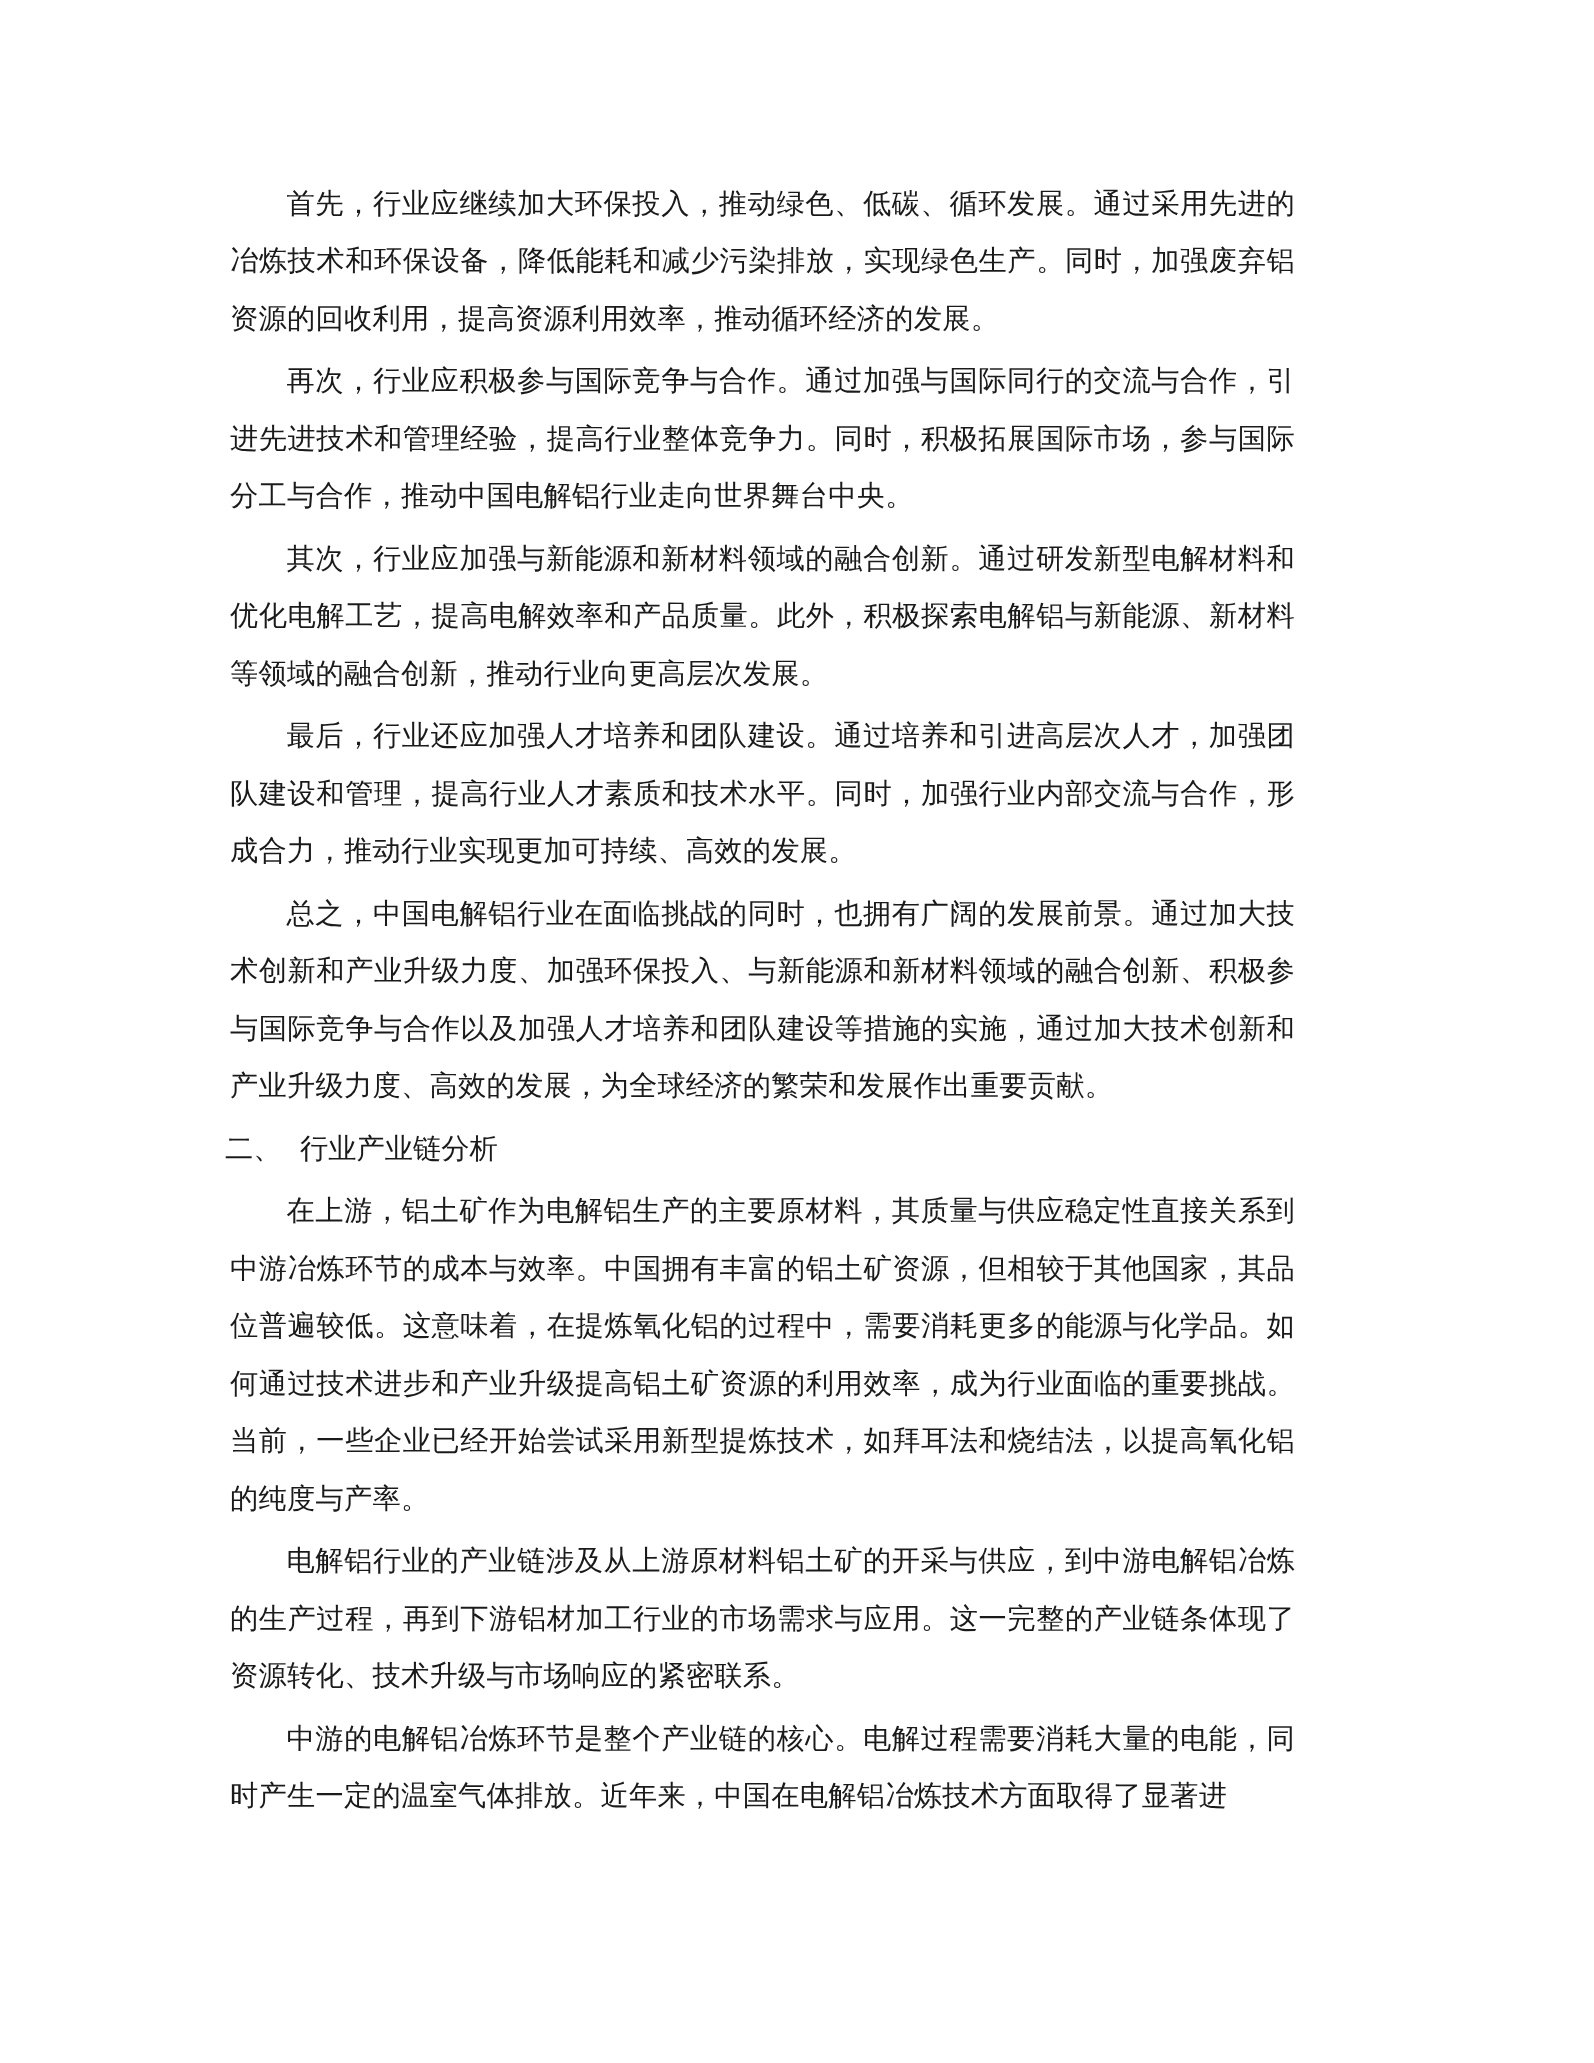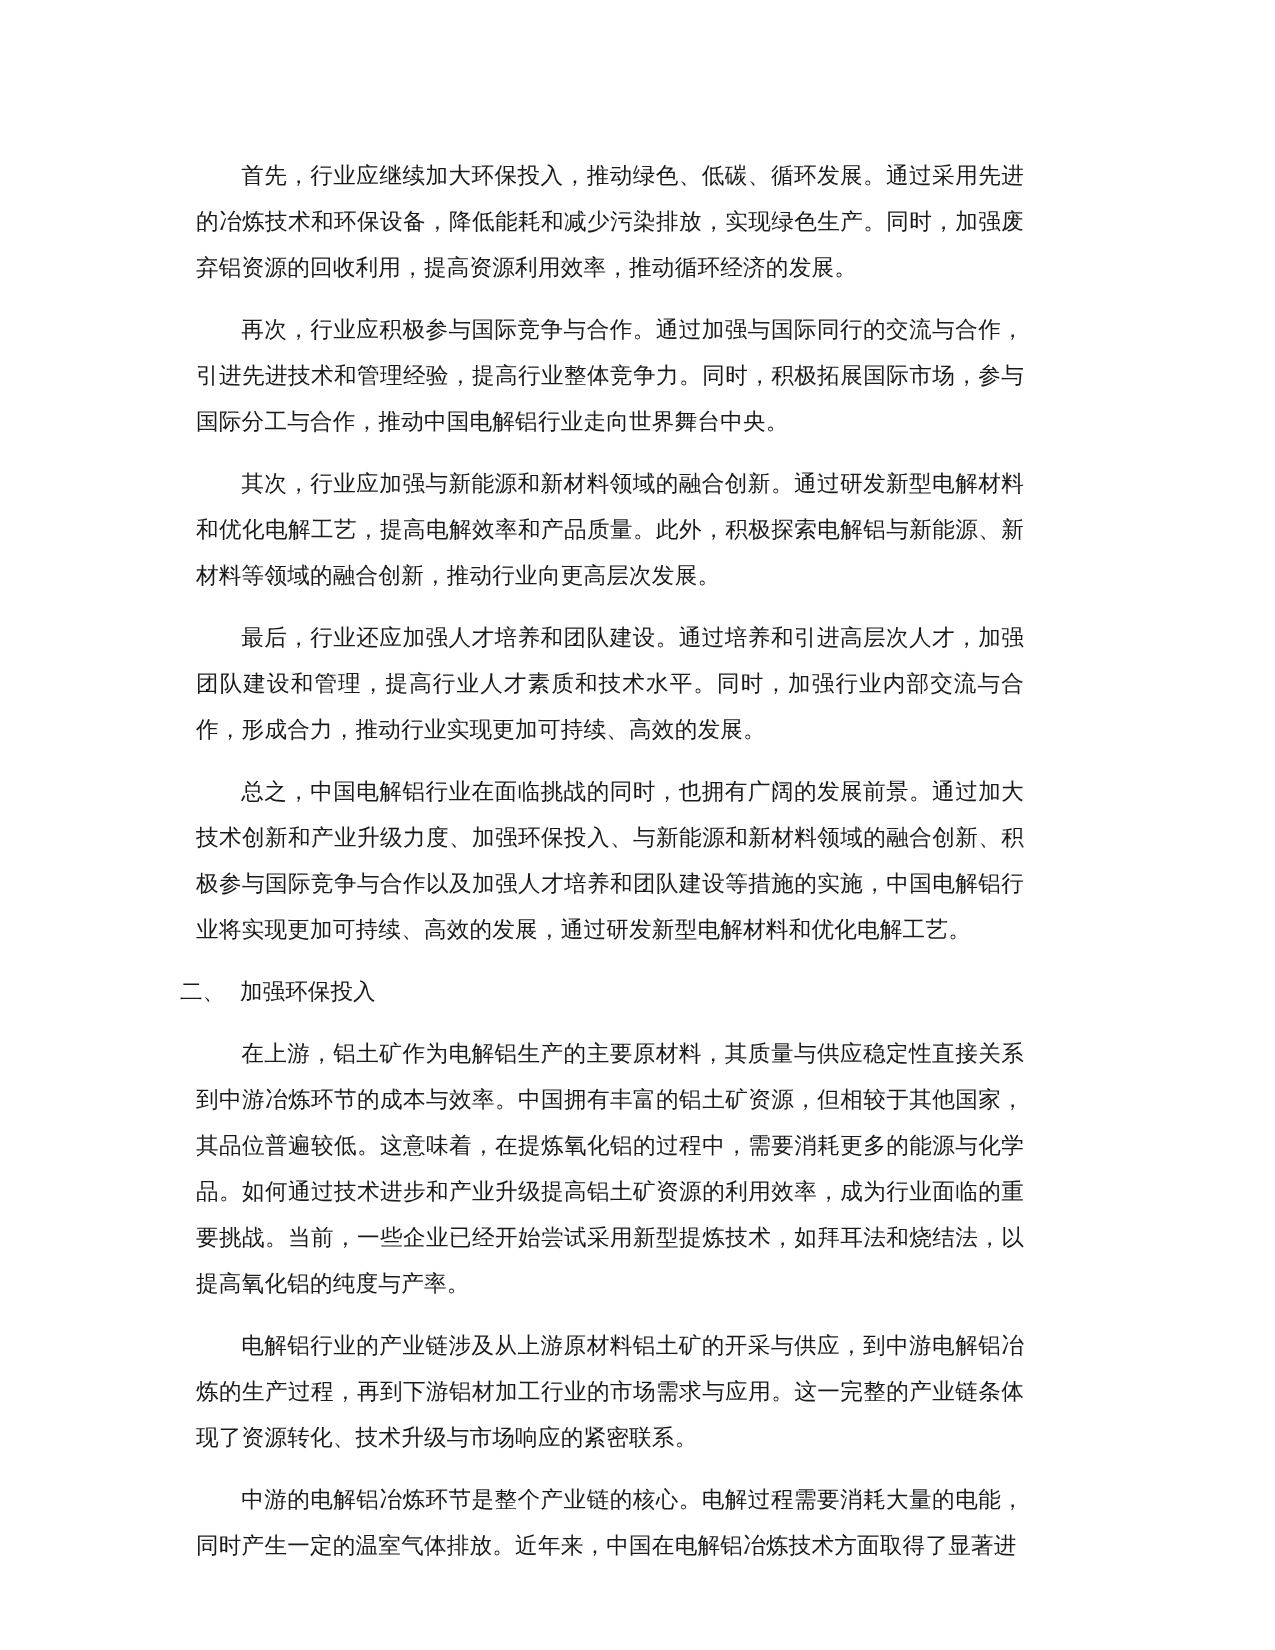--- a/index.html
+++ b/index.html
@@ -15,21 +15,21 @@
       font-family: "DejaVu Serif", "Liberation Serif", serif;
       color: #1a1a1a;
     }
     .page {
       position: absolute;
       left: 180px;
       top: 136px;
       width: 860px;
     }
     .para {
-      margin: 16px;
+      margin: 4px;
       font-size: 22.6px;
       line-height: 46px;
       text-align: justify;
       text-indent: 2em;
       letter-spacing: 0.2px;
     }
     .heading {
       margin: 0;
       font-size: 22.6px;
       line-height: 46px;
@@ -42,23 +42,23 @@
     }
   </style>
 </head>
 <body>
 
 <div class="page">
   <p class="para">首先，行业应继续加大环保投入，推动绿色、低碳、循环发展。通过采用先进的冶炼技术和环保设备，降低能耗和减少污染排放，实现绿色生产。同时，加强废弃铝资源的回收利用，提高资源利用效率，推动循环经济的发展。</p>
   <p class="para">再次，行业应积极参与国际竞争与合作。通过加强与国际同行的交流与合作，引进先进技术和管理经验，提高行业整体竞争力。同时，积极拓展国际市场，参与国际分工与合作，推动中国电解铝行业走向世界舞台中央。</p>
   <p class="para">其次，行业应加强与新能源和新材料领域的融合创新。通过研发新型电解材料和优化电解工艺，提高电解效率和产品质量。此外，积极探索电解铝与新能源、新材料等领域的融合创新，推动行业向更高层次发展。</p>
   <p class="para">最后，行业还应加强人才培养和团队建设。通过培养和引进高层次人才，加强团队建设和管理，提高行业人才素质和技术水平。同时，加强行业内部交流与合作，形成合力，推动行业实现更加可持续、高效的发展。</p>
-  <p class="para">总之，中国电解铝行业在面临挑战的同时，也拥有广阔的发展前景。通过加大技术创新和产业升级力度、加强环保投入、与新能源和新材料领域的融合创新、积极参与国际竞争与合作以及加强人才培养和团队建设等措施的实施，中国电解铝行业将实现更加可持续、高效的发展，通过研发新型电解材料和优化电解工艺。</p>
+  <p class="para">总之，中国电解铝行业在面临挑战的同时，也拥有广阔的发展前景。通过加大技术创新和产业升级力度、加强环保投入、与新能源和新材料领域的融合创新、积极参与国际竞争与合作以及加强人才培养和团队建设等措施的实施，通过加大技术创新和产业升级力度、高效的发展，为全球经济的繁荣和发展作出重要贡献。</p>
 
   <div class="heading">
     <span class="num">二、</span>
-    <span>加强环保投入</span>
+    <span>行业产业链分析</span>
   </div>
 
   <p class="para">在上游，铝土矿作为电解铝生产的主要原材料，其质量与供应稳定性直接关系到中游冶炼环节的成本与效率。中国拥有丰富的铝土矿资源，但相较于其他国家，其品位普遍较低。这意味着，在提炼氧化铝的过程中，需要消耗更多的能源与化学品。如何通过技术进步和产业升级提高铝土矿资源的利用效率，成为行业面临的重要挑战。当前，一些企业已经开始尝试采用新型提炼技术，如拜耳法和烧结法，以提高氧化铝的纯度与产率。</p>
   <p class="para">电解铝行业的产业链涉及从上游原材料铝土矿的开采与供应，到中游电解铝冶炼的生产过程，再到下游铝材加工行业的市场需求与应用。这一完整的产业链条体现了资源转化、技术升级与市场响应的紧密联系。</p>
   <p class="para">中游的电解铝冶炼环节是整个产业链的核心。电解过程需要消耗大量的电能，同时产生一定的温室气体排放。近年来，中国在电解铝冶炼技术方面取得了显著进</p>
 </div>
 
 </body></html>

